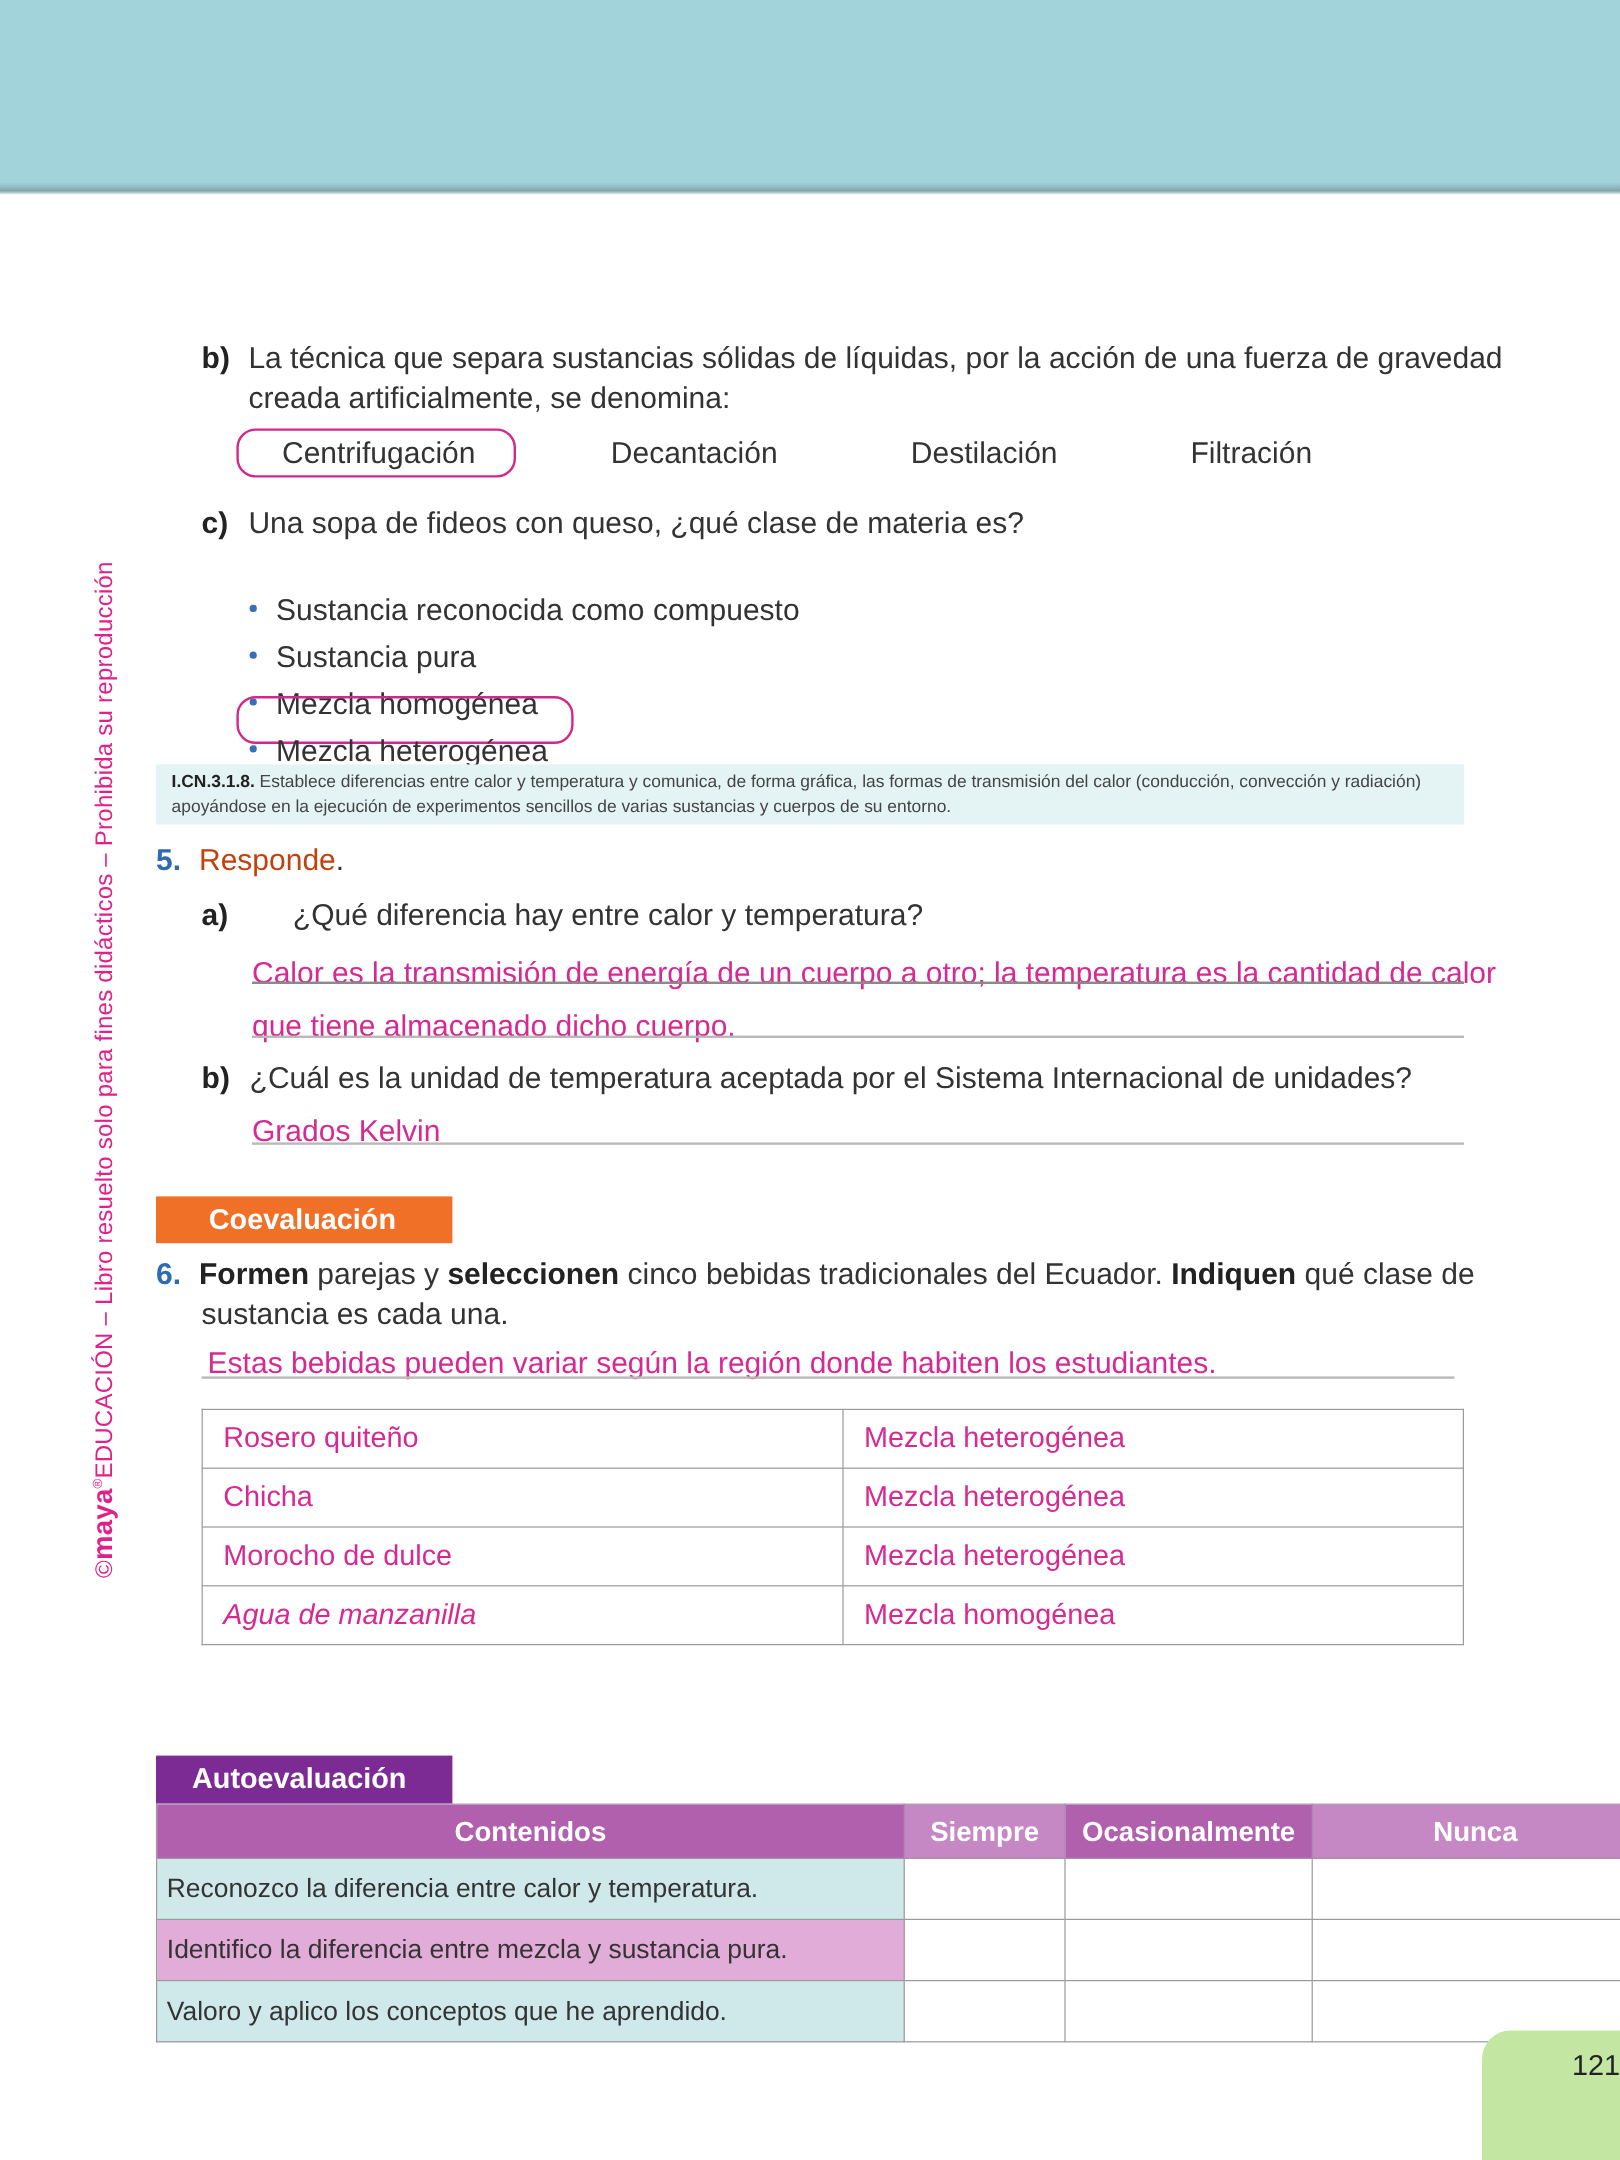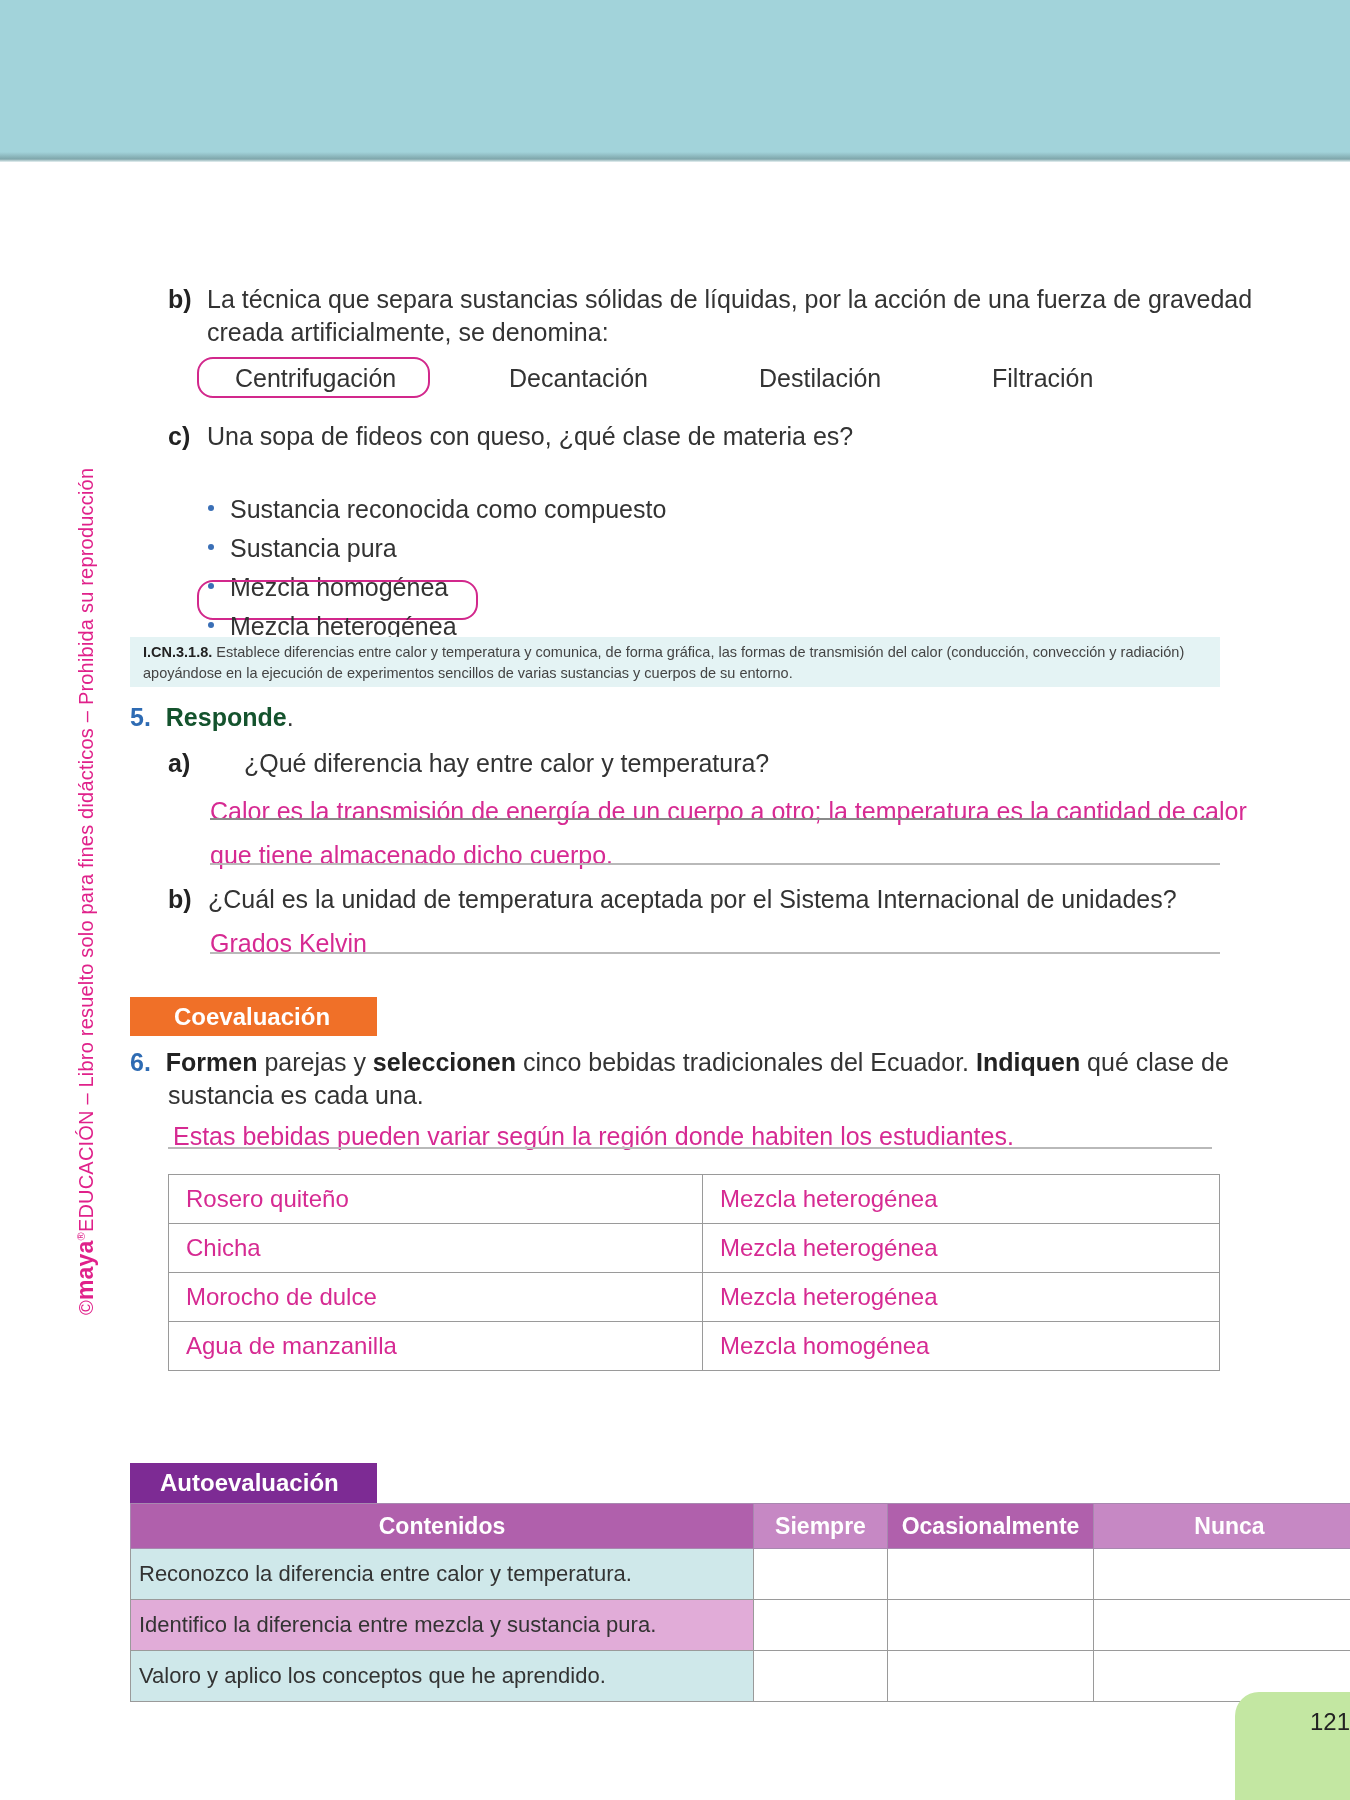--- a/index.html
+++ b/index.html
@@ -85,21 +85,21 @@
 <div class="circle" style="left:197px; top:580px; width:281px; height:40px;"></div>
 <div class="bullet-item" style="top:584px;"><span class="dot"></span><span>Mezcla heterogénea</span></div>
 
 <div class="indicator">
   <div style="white-space:nowrap;"><b>I.CN.3.1.8.</b><span> Establece diferencias entre calor y temperatura y comunica, de forma gráfica, las formas de transmisión del calor (conducción, convección y radiación)</span></div>
   <div style="white-space:nowrap;">apoyándose en la ejecución de experimentos sencillos de varias sustancias y cuerpos de su entorno.</div>
 </div>
 
 <div class="abs" style="left:130px; top:703px; font-size:25px;">
   <span class="num">5.</span>
-  <span style="color:#14532d; margin-left:8px;font-weight:bold;">Responde</span><span>.</span>
+  <span style="color:#c2410c; margin-left:8px;">Responde</span><span>.</span>
 </div>
 
 <div class="abs q-text" style="left:168px; top:749px;">
   <span class="q-letter">a)</span>
 </div>
 <div class="abs line-text" style="left:208px; top:749px; color:#333;margin-left:36px;">¿Qué diferencia hay entre calor y temperatura?</div>
 
 <div class="abs line-text answer" style="left:210px; top:797px;">Calor es la transmisión de energía de un cuerpo a otro; la temperatura es la cantidad de calor</div>
 <div class="answer-line" style="left:210px; top:818px; width:1010px; background:#8a8a8a; height:1.5px;"></div>
 <div class="abs line-text answer" style="left:210px; top:841px;">que tiene almacenado dicho cuerpo.</div>
@@ -130,21 +130,21 @@
       </tr>
       <tr>
         <td style="width: 534px;">Chicha</td>
         <td>Mezcla heterogénea</td>
       </tr>
       <tr>
         <td style="width: 534px;">Morocho de dulce</td>
         <td>Mezcla heterogénea</td>
       </tr>
       <tr>
-        <td style="width: 534px;">Agua de manzanilla</td>
+        <td style="width: 534px; font-style: italic;">Agua de manzanilla</td>
         <td>Mezcla homogénea</td>
       </tr>
     </tbody>
 </table>
 
 <div class="badge badge-purple" style="left:130px; top:1463px; width:247px; height:40px;">Autoevaluación</div>
 
 <table class="auto" style="left:130px; top:1503px; width:1236px;">
   <thead>
     <tr>

